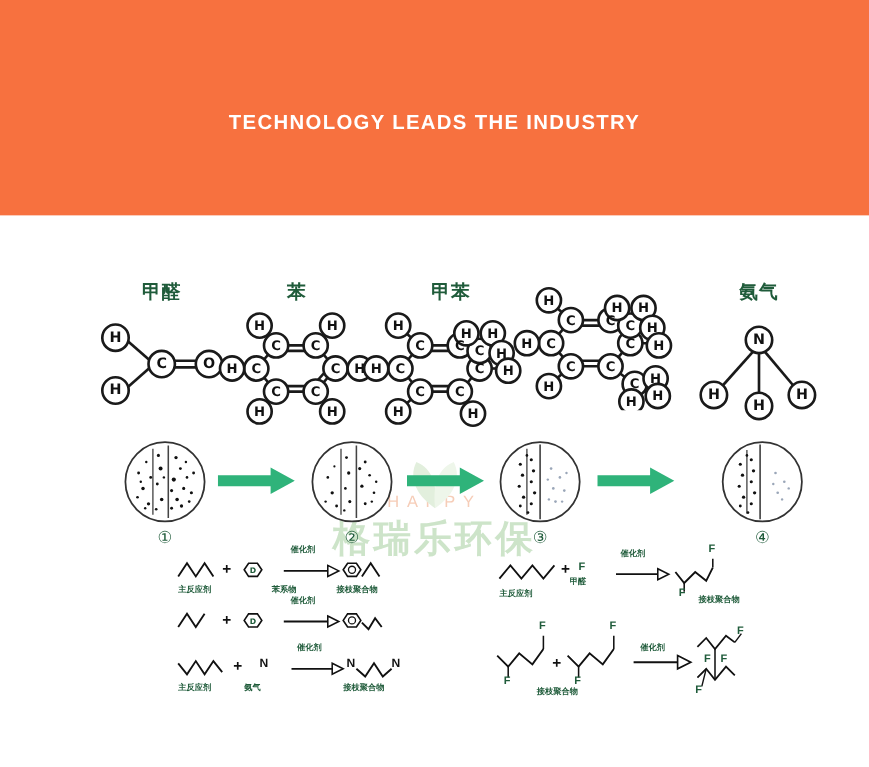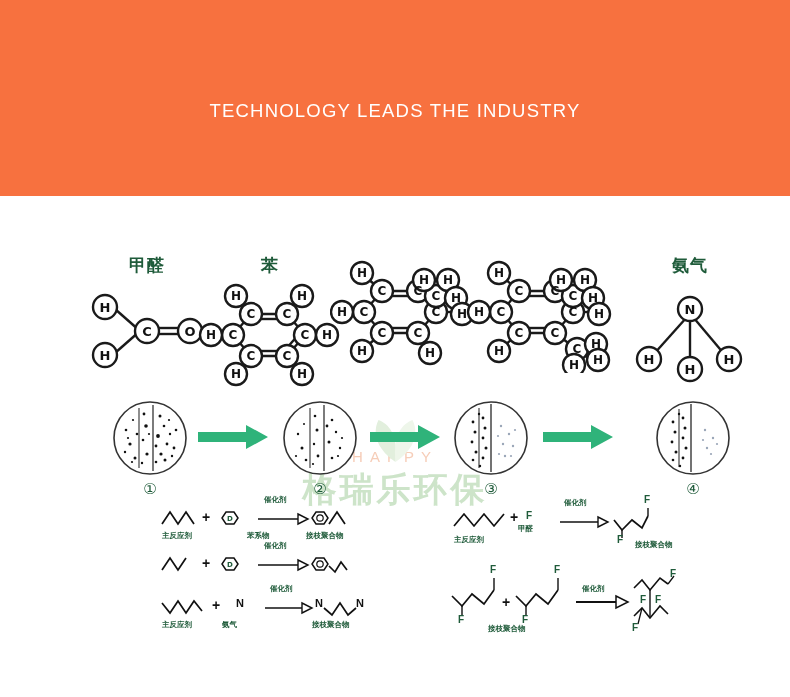--- a/index.html
+++ b/index.html
@@ -23,21 +23,21 @@
     font-weight:600;
     line-height:1.1;
     margin-top:6px;
     font-family:"DejaVu Sans","Liberation Sans",sans-serif;
   }
   .banner-sub{
     color:#ffffff;
     font-size:18.5px;
     letter-spacing:1.2px;
     margin-top:26px;
-    font-weight:400;
+    font-weight:700;
     font-family:"Liberation Sans",sans-serif;
   }
 
   
   .content{
     position:absolute;left:0;top:196px;width:790px;height:501px;
     background:#ffffff;
   }
 
   
@@ -203,20 +203,21 @@
             <text x="107" y="15">H</text>
           <text x="16" y="54">H</text>
             <text x="132" y="54">H</text>
           <text x="41" y="93">H</text>
             <text x="107" y="93">H</text>
         </g>
       </svg>
     </div>
 
     <div class="mol-cell" style="left:330px;top:0;width:160px;">
+      <div class="mol-label">甲苯</div>
       <svg class="mol-svg" width="160" height="108" viewBox="0 0 160 108">
         <g stroke="#1a1a1a" stroke-width="2.4" fill="none">
           <line x1="52" y1="33" x2="88" y2="33"></line>
           <line x1="88" y1="33" x2="106" y2="54"></line>
           <line x1="106" y1="54" x2="88" y2="75"></line>
           <line x1="88" y1="75" x2="52" y2="75"></line>
           <line x1="52" y1="75" x2="34" y2="54"></line>
           <line x1="34" y1="54" x2="52" y2="33"></line>
           <line x1="54" y1="38" x2="86" y2="38"></line>
           <line x1="54" y1="70" x2="86" y2="70"></line>

